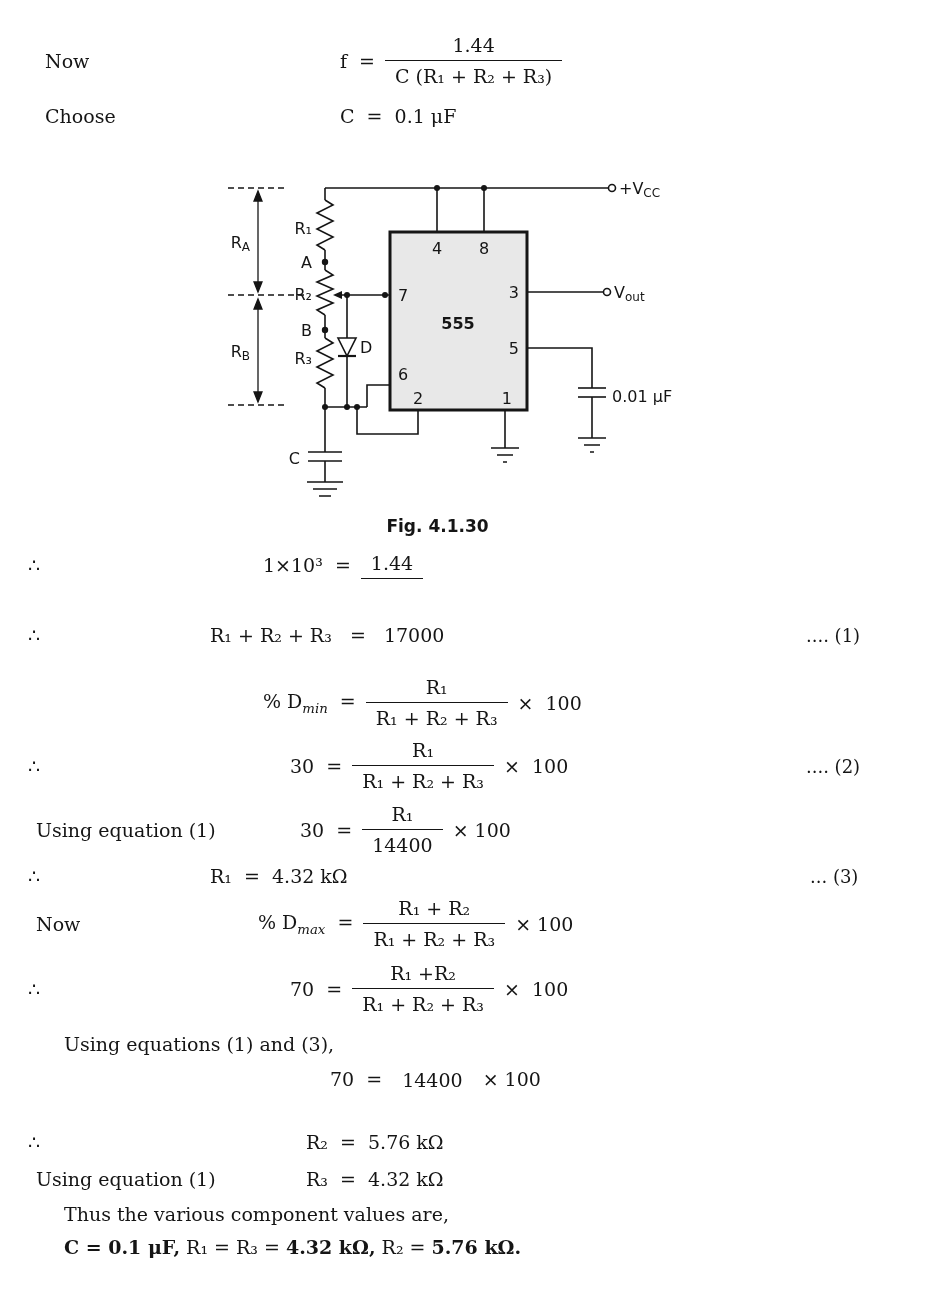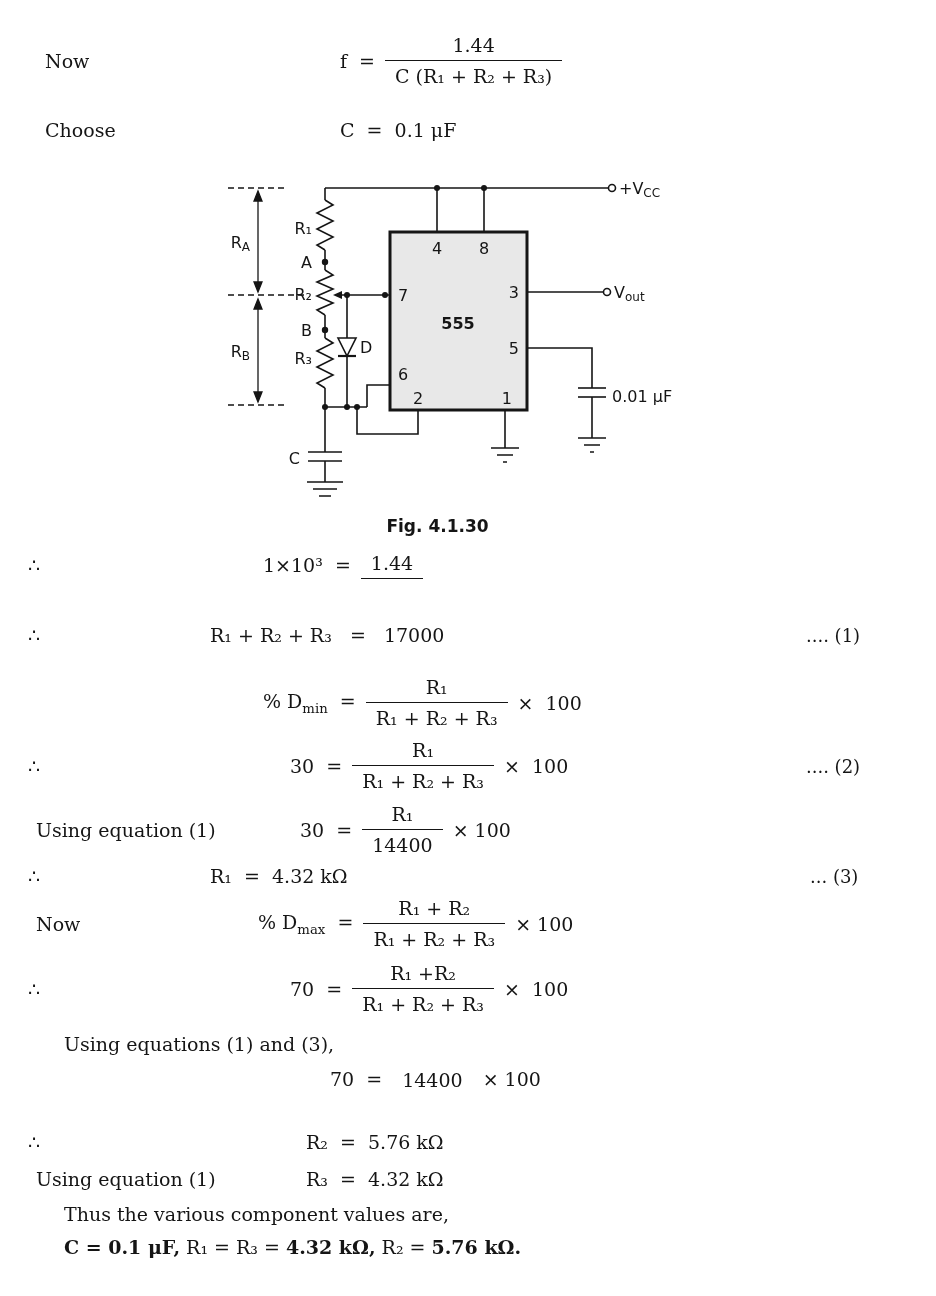--- a/index.html
+++ b/index.html
@@ -7,40 +7,40 @@
   body { position:relative; font-family:"DejaVu Serif","Liberation Serif",serif; color:#151515; font-size:19px; overflow:hidden; }
   .line { position:absolute; left:0; width:936px; display:flex; align-items:flex-end; }
   .body { display:flex; align-items:center; }
   .body > span, .body > b { white-space:pre; }
   .sym  { position:absolute; left:28px; top:50%; transform:translateY(-50%); }
   .lead { position:absolute; top:50%; transform:translateY(-50%); white-space:pre; }
   .tag  { position:absolute; left:806px; top:50%; transform:translateY(-50%); font-size:18px; }
   .frac { display:inline-flex; flex-direction:column; align-items:center; margin:0 10px; text-align:center; }
   .frac .num { align-self:stretch; text-align:center; border-bottom:1.4px solid #151515; padding:1px 10px 4px; white-space:pre; }
   .frac .den { padding:4px 10px 1px; white-space:pre; }
-  sub.ss { font-size:0.70em; }
+  sub.ss { font-size:0.70em;font-style:italic; }
   .caption { position:absolute; top:516px; left:0; width:875px; text-align:center;
              font-family:"DejaVu Sans","Liberation Sans",sans-serif; font-weight:bold; font-size:17px; }
   svg text { font-family:"DejaVu Sans","Liberation Sans",sans-serif; font-size:16px; fill:#151515; }
 </style>
 </head>
 <body>
 
 <div class="line" style="top:33px">
   <span class="lead" style="left:45px">Now</span>
   <div class="body" style="margin-left:340px">
     <span>f  =</span>
     <span class="frac">
       <span class="num">1.44</span>
       <span class="den">C (R₁ + R₂ + R₃)</span>
     </span>
   </div>
 </div>
 
-<div class="line" style="top:119px">
+<div class="line" style="top:105px">
   <span class="lead" style="left:45px">Choose</span>
   <div class="body" style="margin-left:340px">
     <span>C  =  0.1 μF</span>
   </div>
 </div>
 
 <svg style="position:absolute; top:170px; left:0" width="936" height="350" viewBox="0 170 936 350">
 
   <rect x="390" y="232" width="137" height="178" fill="#e8e8e8" stroke="#151515" stroke-width="3"></rect>
 

